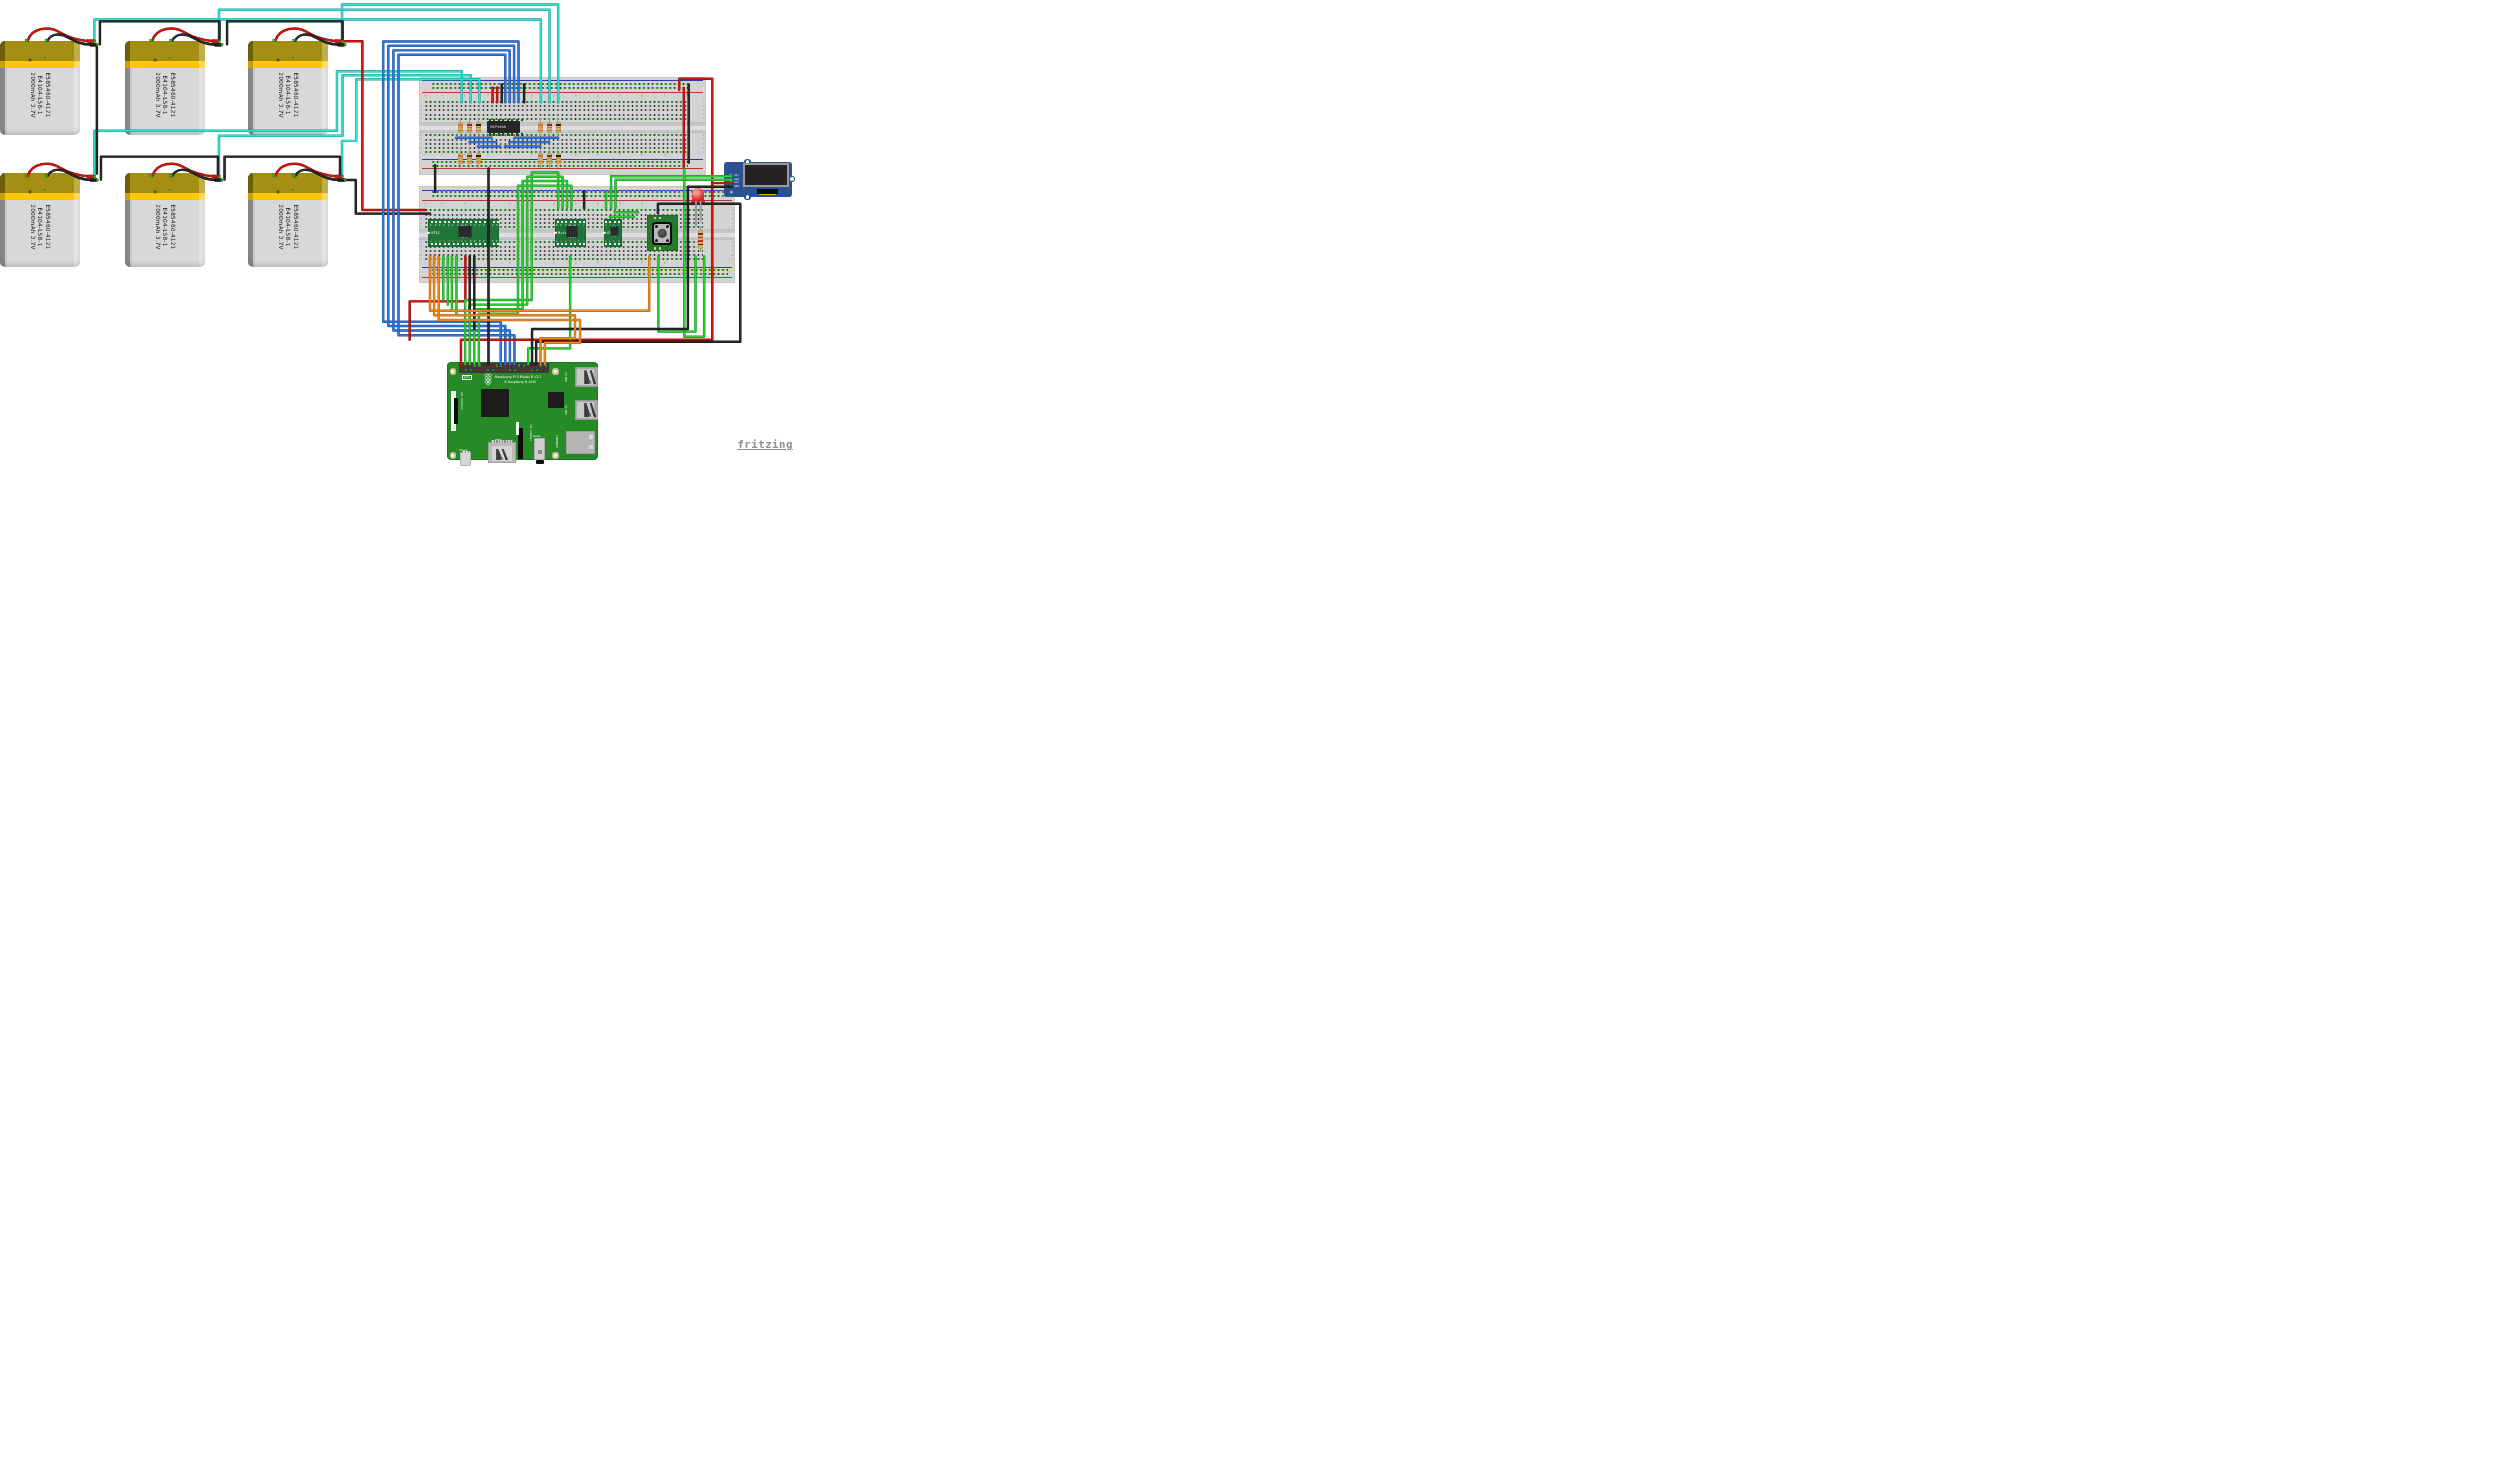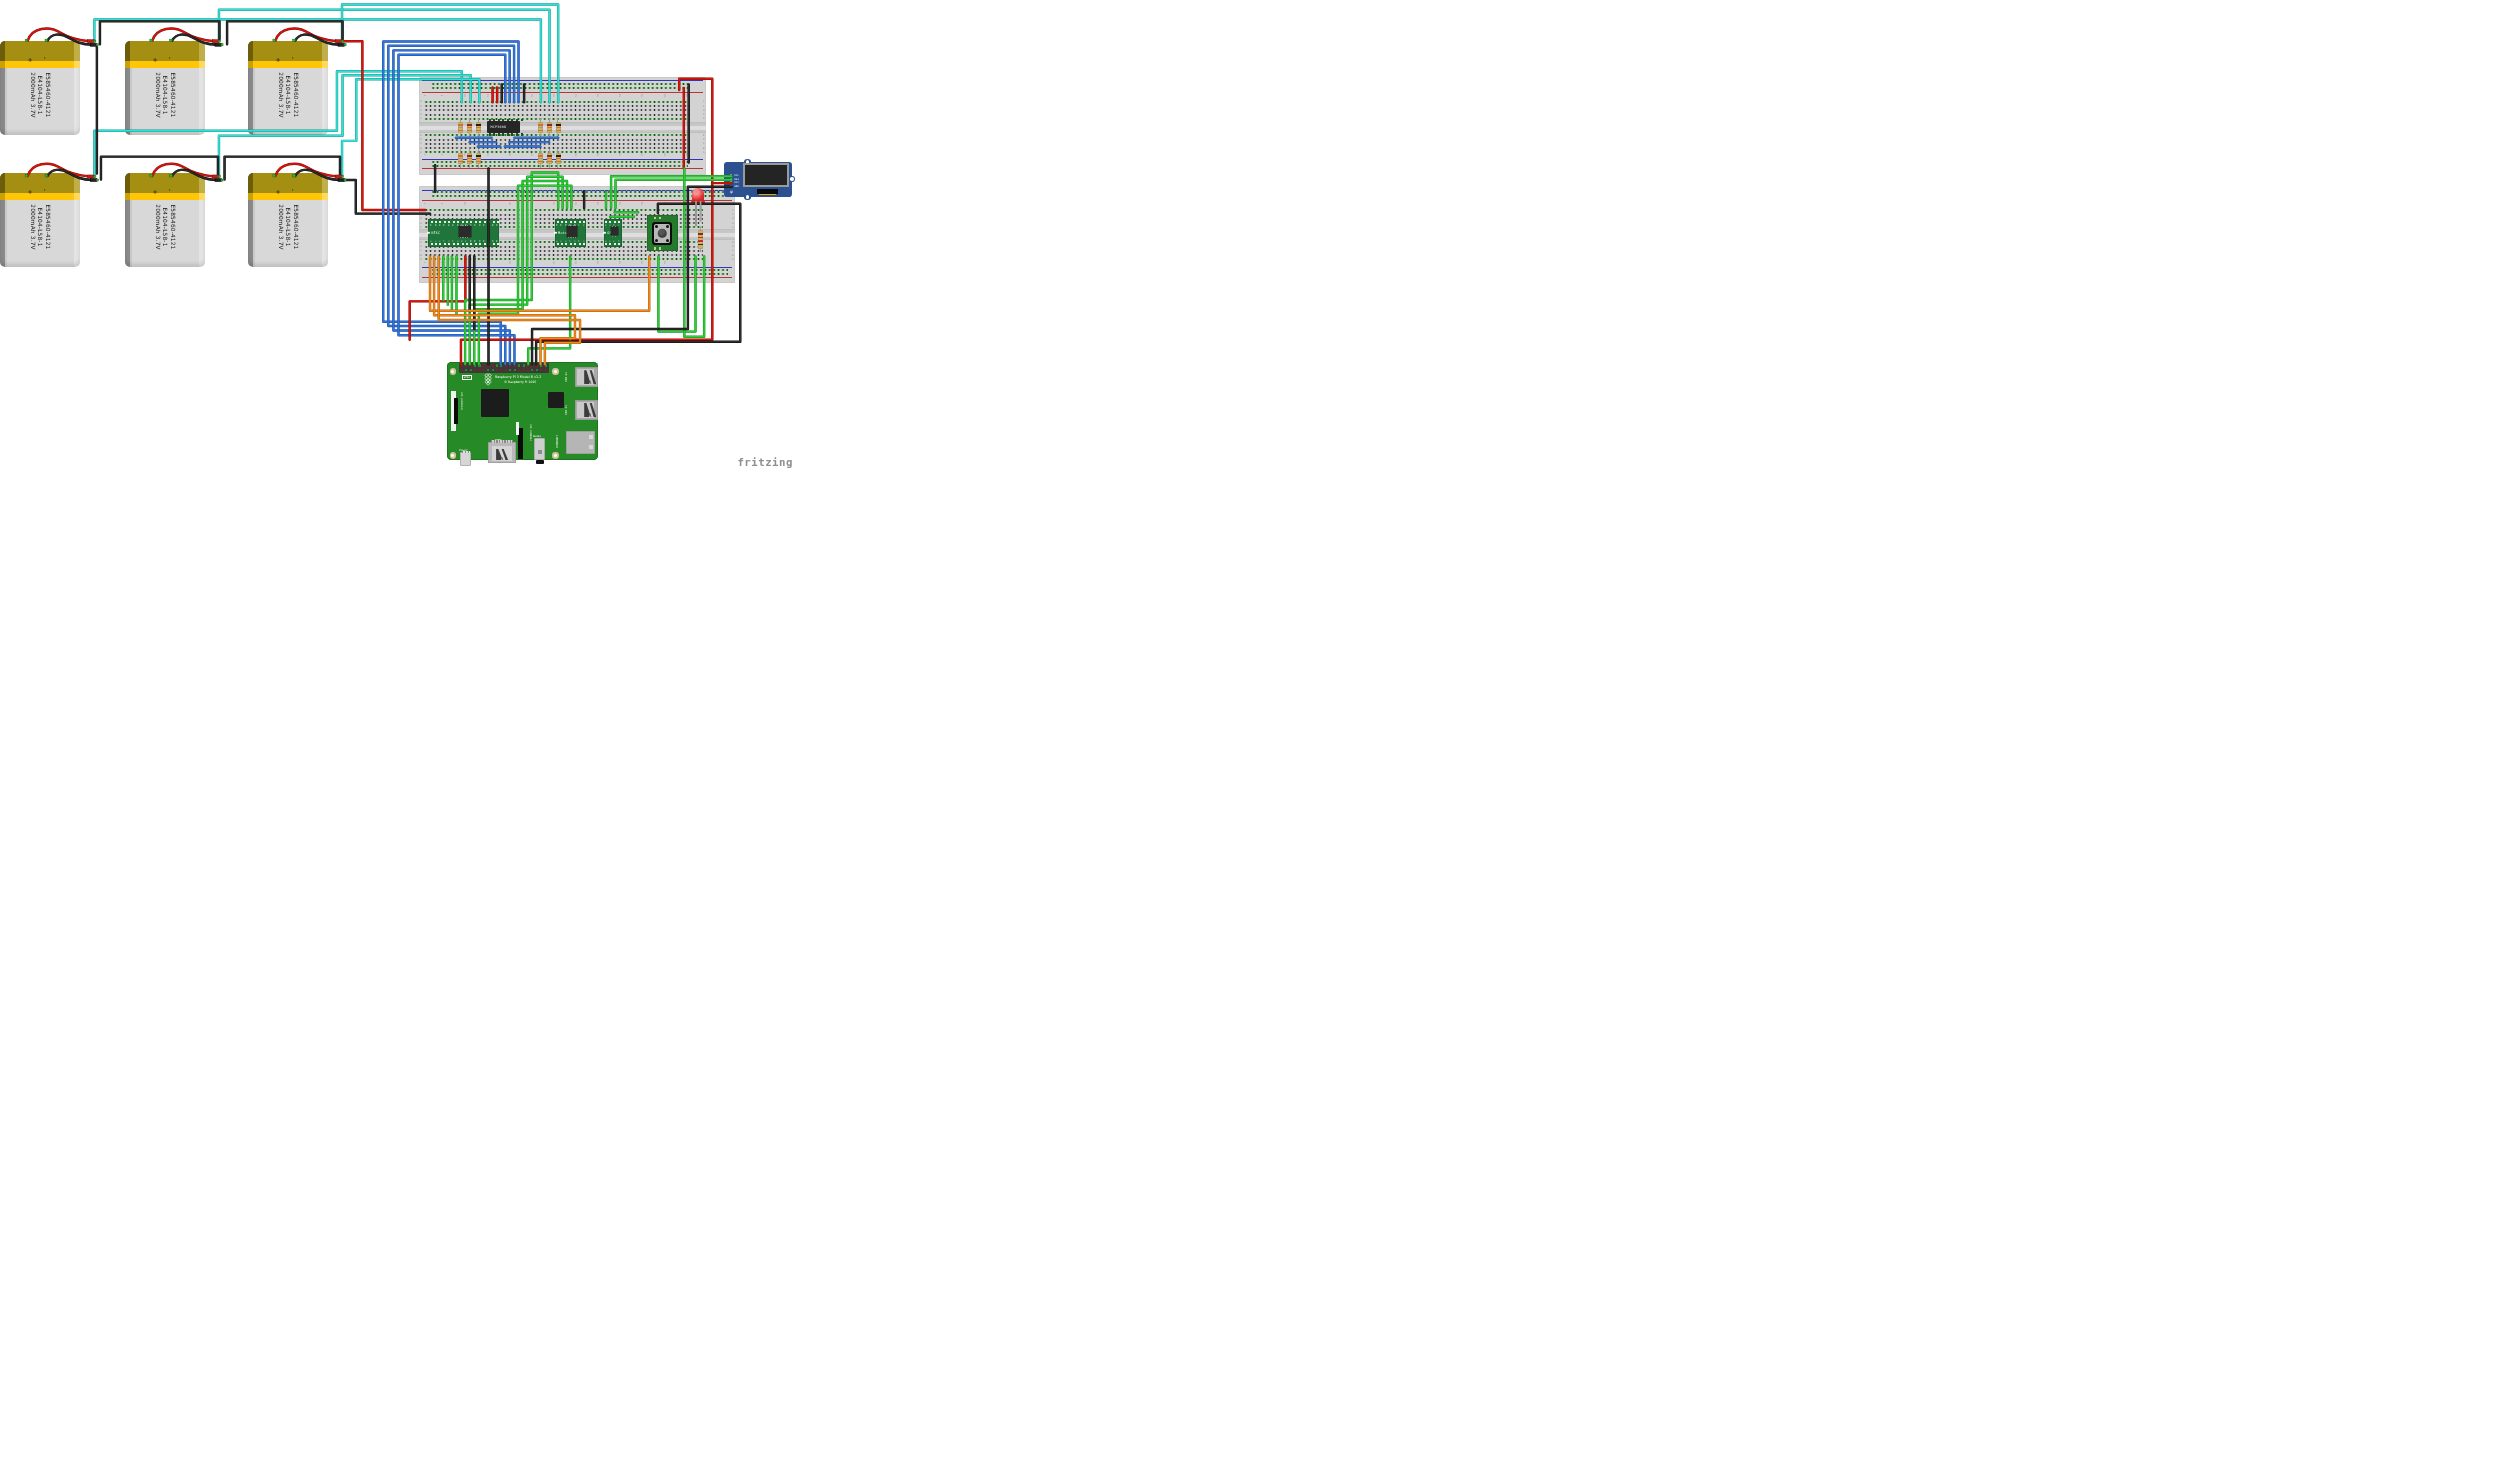--- a/index.html
+++ b/index.html
@@ -898,15 +898,15 @@
         <rect x="434" y="352" width="4" height="4" fill="#39b539" stroke="#1d701d" stroke-width="1"></rect>
         <rect x="536" y="343" width="5" height="5" fill="#39b539" stroke="#1d701d" stroke-width="1"></rect>
         <rect x="575" y="343" width="5" height="5" fill="#39b539" stroke="#1d701d" stroke-width="1"></rect>
         <rect x="659" y="344" width="13" height="6" fill="#c22018" stroke="#7c0f08" stroke-width="1"></rect>
         <rect x="664" y="351" width="13" height="6" fill="#222222" stroke="#000000" stroke-width="1"></rect>
         <rect x="671" y="345" width="4" height="4" fill="#39b539" stroke="#1d701d" stroke-width="1"></rect>
         <rect x="676" y="352" width="4" height="4" fill="#39b539" stroke="#1d701d" stroke-width="1"></rect>
       </g>
   </svg>
 
-  <div class="watermark" style="right:5.1px;bottom:4px;">fritzing</div>
+  <div class="watermark" style="right:5.1px;bottom:22px;text-decoration:underline;">fritzing</div>
 </div>
 
 
 </body></html>

